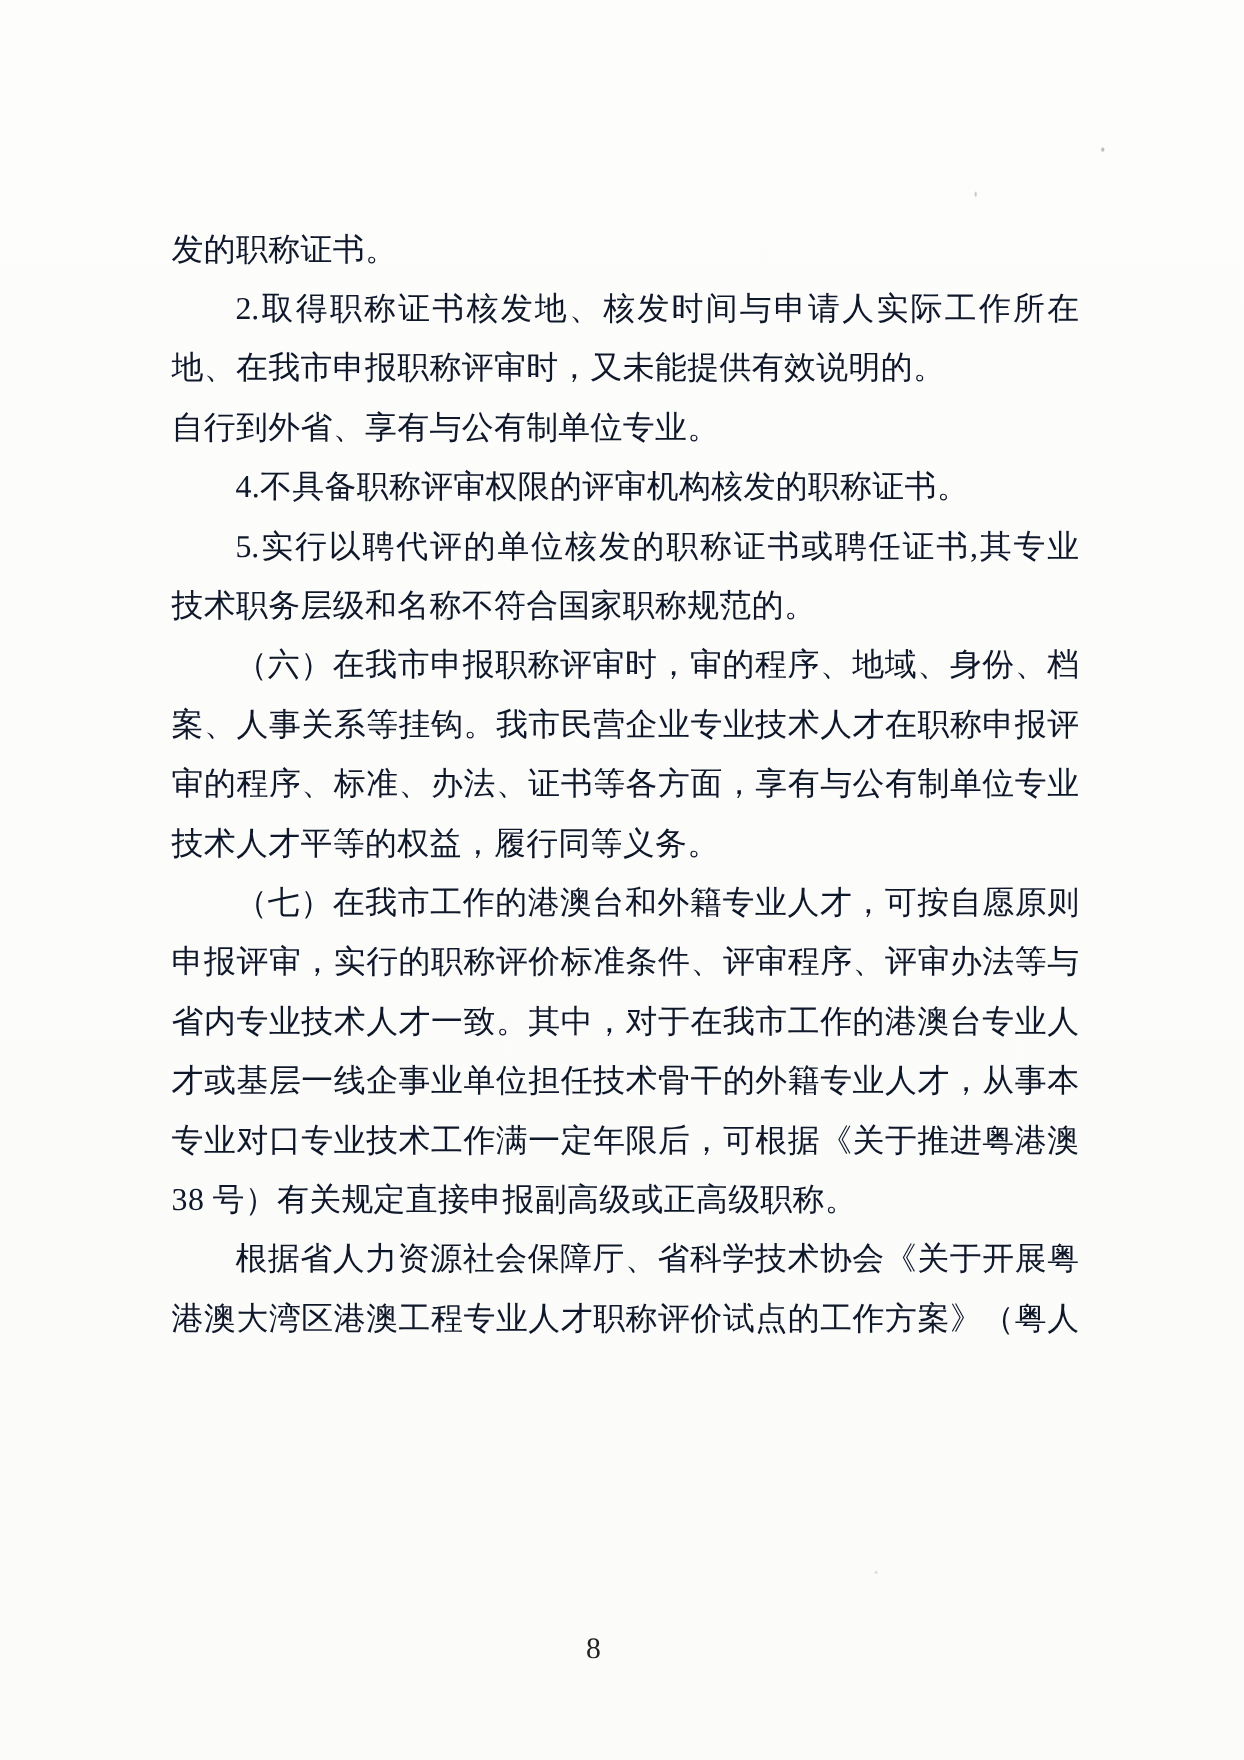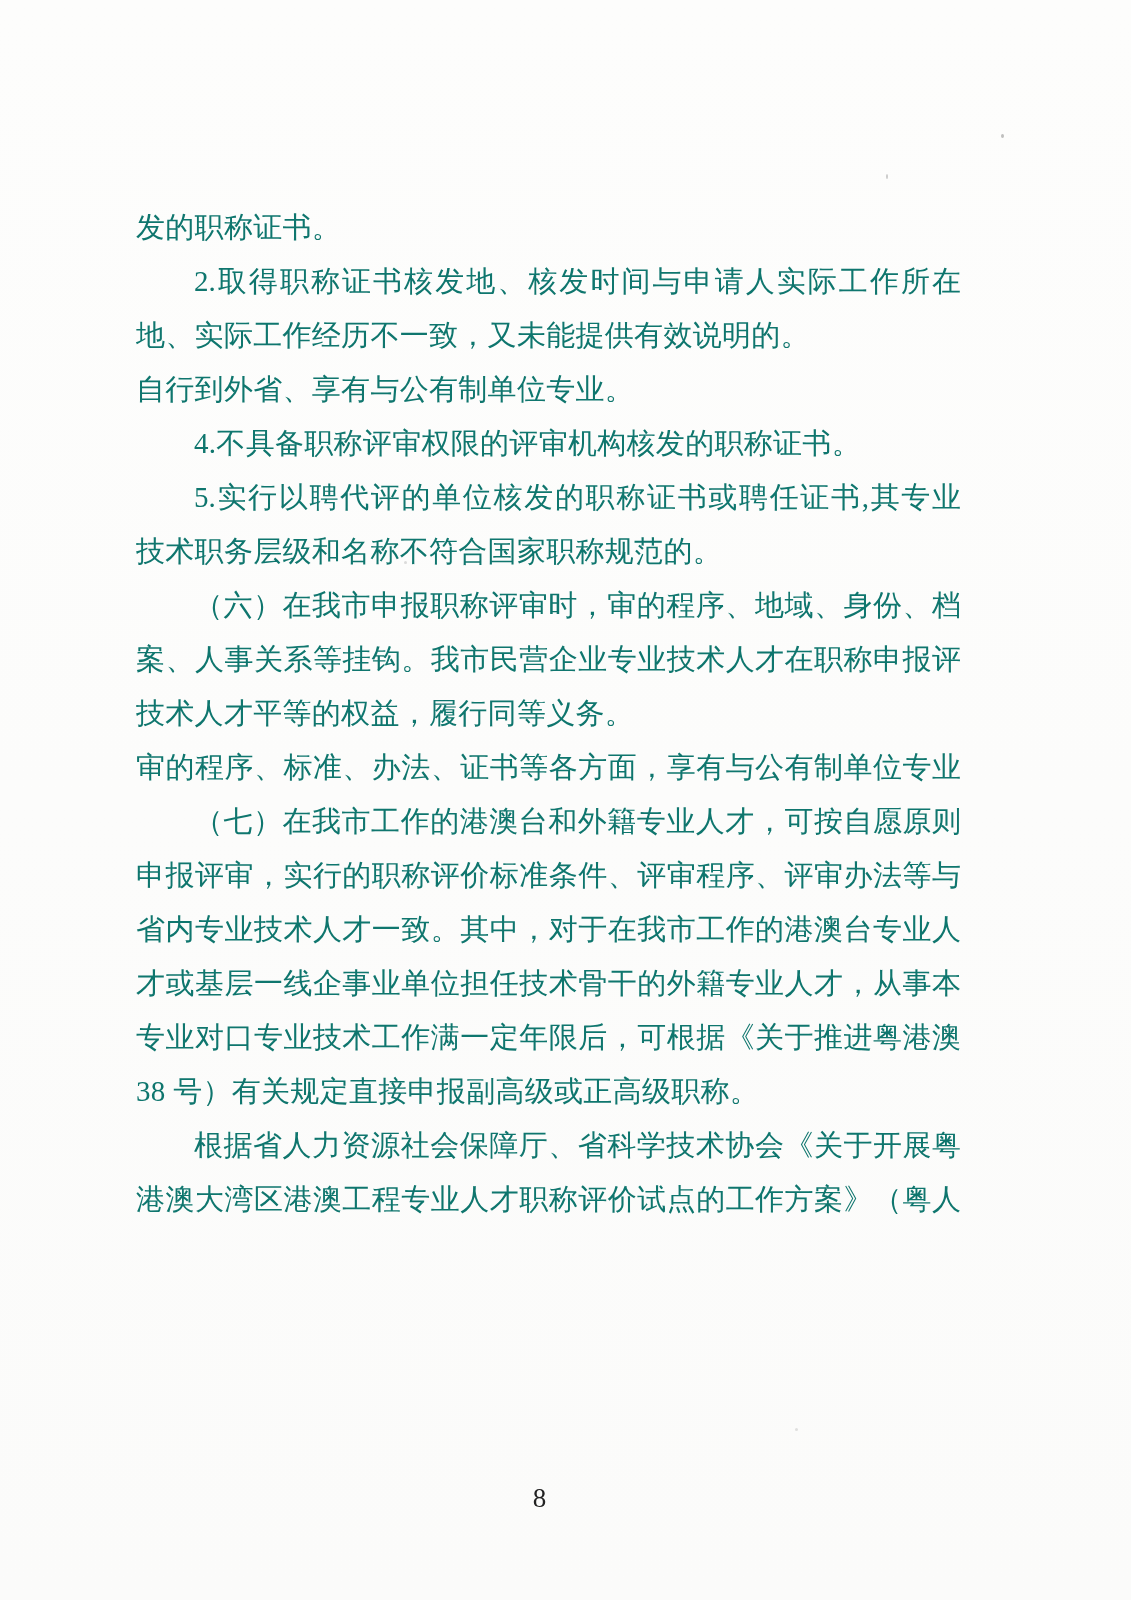--- a/index.html
+++ b/index.html
@@ -13,24 +13,24 @@
     overflow: hidden;
     position: relative;
     font-family: "Liberation Serif", "DejaVu Serif", serif;
   }
   .page {
     position: absolute;
     inset: 0;
   }
   .textblock {
     position: absolute;
-    left: 136px;
+    left: 156px;
     top: 200px;
     width: 825px;
-    color: #0f766e;
+    color: #0f172a;
   }
   .line {
     height: 54px;
     line-height: 54px;
     font-size: 29px;
     text-align: left;
     white-space: nowrap;
     font-weight: 400;
     letter-spacing: 0.3px;
   }
@@ -65,29 +65,29 @@
   .speck.s4 { left: 795px;  top: 1428px; width: 3px; height: 3px; opacity: 0.25; }
 </style>
 </head>
 <body>
 
 <div class="page">
 
   <div class="textblock">
     <div class="line">发的职称证书。</div>
     <div class="line indent fill">2.取得职称证书核发地、核发时间与申请人实际工作所在</div>
-    <div class="line">地、实际工作经历不一致，又未能提供有效说明的。</div>
+    <div class="line">地、在我市申报职称评审时，又未能提供有效说明的。</div>
     <div class="line">自行到外省、享有与公有制单位专业。</div>
     <div class="line indent">4.不具备职称评审权限的评审机构核发的职称证书。</div>
     <div class="line indent fill">5.实行以聘代评的单位核发的职称证书或聘任证书,其专业</div>
     <div class="line">技术职务层级和名称不符合国家职称规范的。</div>
     <div class="line indent fill">（六）在我市申报职称评审时，审的程序、地域、身份、档</div>
     <div class="line fill">案、人事关系等挂钩。我市民营企业专业技术人才在职称申报评</div>
+    <div class="line fill">审的程序、标准、办法、证书等各方面，享有与公有制单位专业</div>
     <div class="line">技术人才平等的权益，履行同等义务。</div>
-    <div class="line fill">审的程序、标准、办法、证书等各方面，享有与公有制单位专业</div>
     <div class="line indent fill">（七）在我市工作的港澳台和外籍专业人才，可按自愿原则</div>
     <div class="line fill">申报评审，实行的职称评价标准条件、评审程序、评审办法等与</div>
     <div class="line fill">省内专业技术人才一致。其中，对于在我市工作的港澳台专业人</div>
     <div class="line fill">才或基层一线企事业单位担任技术骨干的外籍专业人才，从事本</div>
     <div class="line fill">专业对口专业技术工作满一定年限后，可根据《关于推进粤港澳</div>
     <div class="line">38 号）有关规定直接申报副高级或正高级职称。</div>
     <div class="line indent fill">根据省人力资源社会保障厅、省科学技术协会《关于开展粤</div>
     <div class="line fill">港澳大湾区港澳工程专业人才职称评价试点的工作方案》（粤人</div>
   </div>
 

